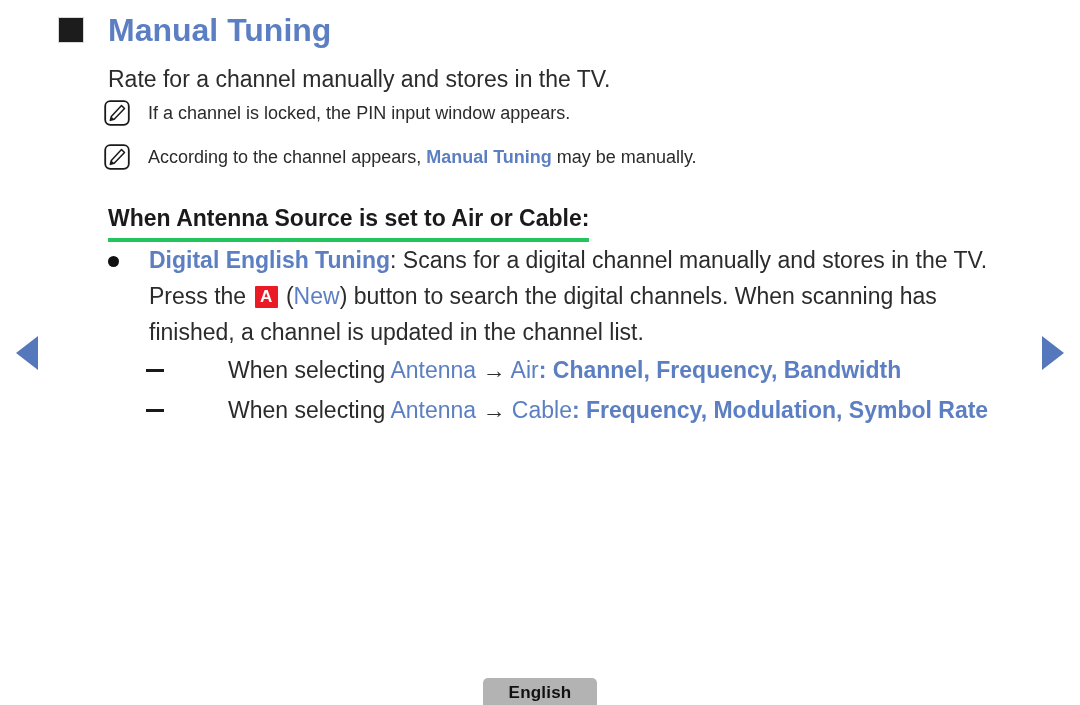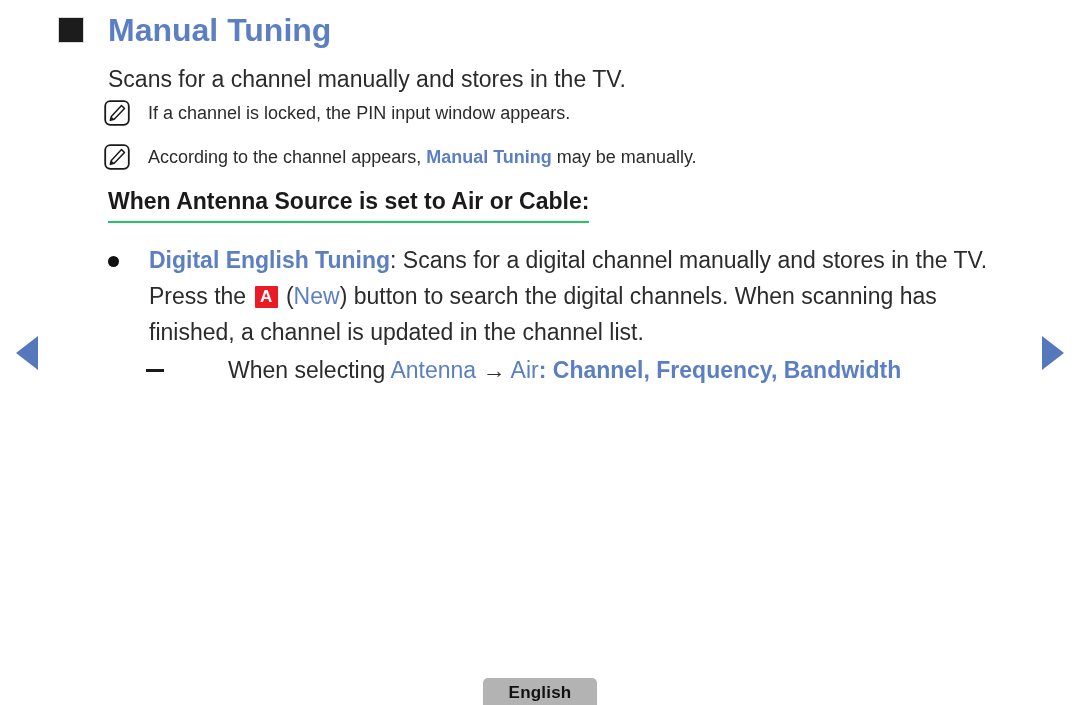--- a/index.html
+++ b/index.html
@@ -76,26 +76,26 @@
     height: 26px;
     margin-top: 4px;
     margin-right: 18px;
   }
   .note-text { white-space: nowrap; }
 
   
   .subheading {
     position: absolute;
     left: 108px;
-    top: 187px;
+    top: 204px;
     font-size: 23px;
     font-weight: bold;
     color: #1a1a1a;
     padding-bottom: 6px;
-    border-bottom: 2px solid #22c55e;
+    border-bottom: 4px solid #22c55e;
     white-space: nowrap;
     line-height: 28px;
   }
 
   
   .bullet-block {
     position: absolute;
     left: 108px;
     top: 242px;
     width: 890px;
@@ -214,21 +214,21 @@
 </head>
 <body>
 
 <div class="page">
 
   <div class="title-row">
     <span class="square-bullet"></span>
     <span class="page-title">Manual Tuning</span>
   </div>
 
-  <div class="intro">Scans for a channel manually and stores in the TV.</div>
+  <div class="intro">Rate for a channel manually and stores in the TV.</div>
 
   <div class="note note-1">
     <span class="note-icon">
       <svg viewBox="0 0 26 26" width="26" height="26" aria-hidden="true">
         <rect x="1.2" y="1.2" width="23.6" height="23.6" rx="5" ry="5" fill="none" stroke="#1a1a1a" stroke-width="1.8"></rect>
         <path d="M17.5 5.5 L20.5 8.5 L10.2 19.2 L6.3 20.4 L7.3 16.4 Z" fill="none" stroke="#1a1a1a" stroke-width="1.5" stroke-linejoin="round"></path>
         <path d="M7.3 16.4 L6.3 20.4 L10.2 19.2 Z" fill="#1a1a1a"></path>
       </svg>
     </span>
     <span class="note-text">If a channel is locked, the PIN input window appears.</span>
@@ -254,20 +254,24 @@
     </div>
   </div>
 
   <div class="dash-block">
 
     <div class="dash-row">
       <span class="dash-mark"></span>
       <span class="dash-text"><span>When selecting </span><span class="b-blue">Antenna</span><span> → </span><span class="b-blue">Air</span><span class="b-blue-bold">: </span><span class="b-blue-bold">Channel, Frequency, Bandwidth</span></span>
     </div>
 
+    <div class="dash-row">
+      <span class="dash-mark"></span>
+      <span class="dash-text"><span>When selecting </span><span class="b-blue">Antenna</span><span> → </span><span class="b-blue">Cable</span><span class="b-blue-bold">: </span><span class="b-blue-bold">Frequency, Modulation, Symbol Rate</span></span>
+    </div>
 
   </div>
 
   <div class="nav-arrow nav-left"></div>
   <div class="nav-arrow nav-right"></div>
 
   <div class="lang-badge">English</div>
 
 </div>
 

